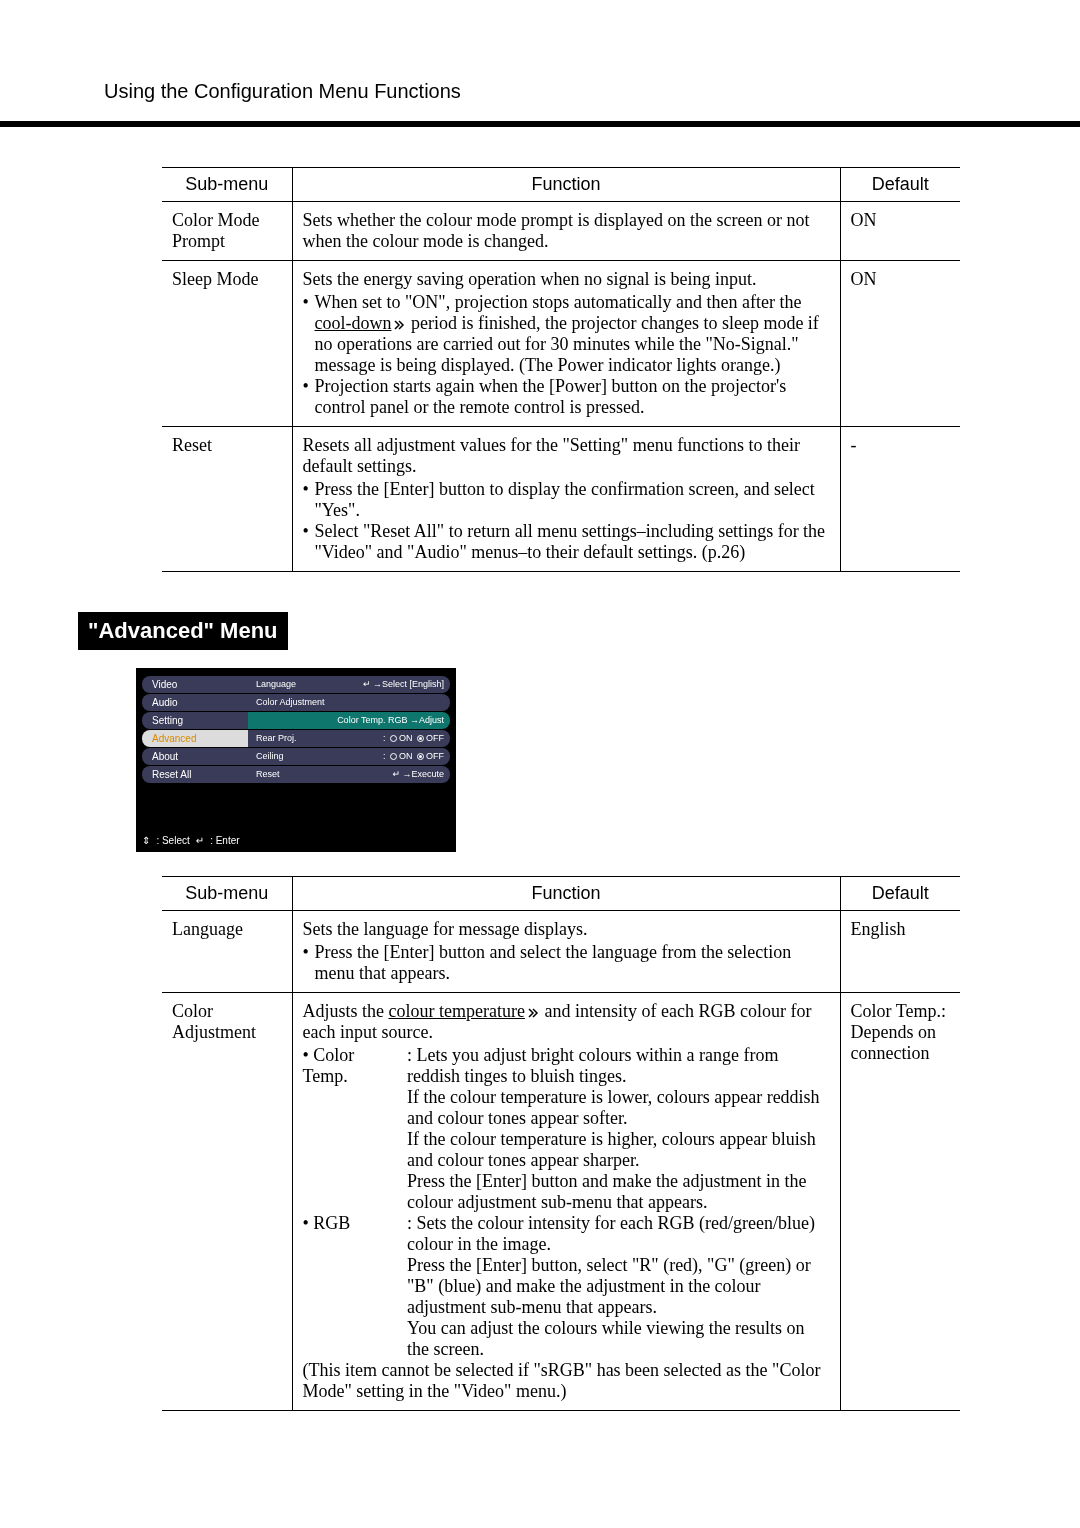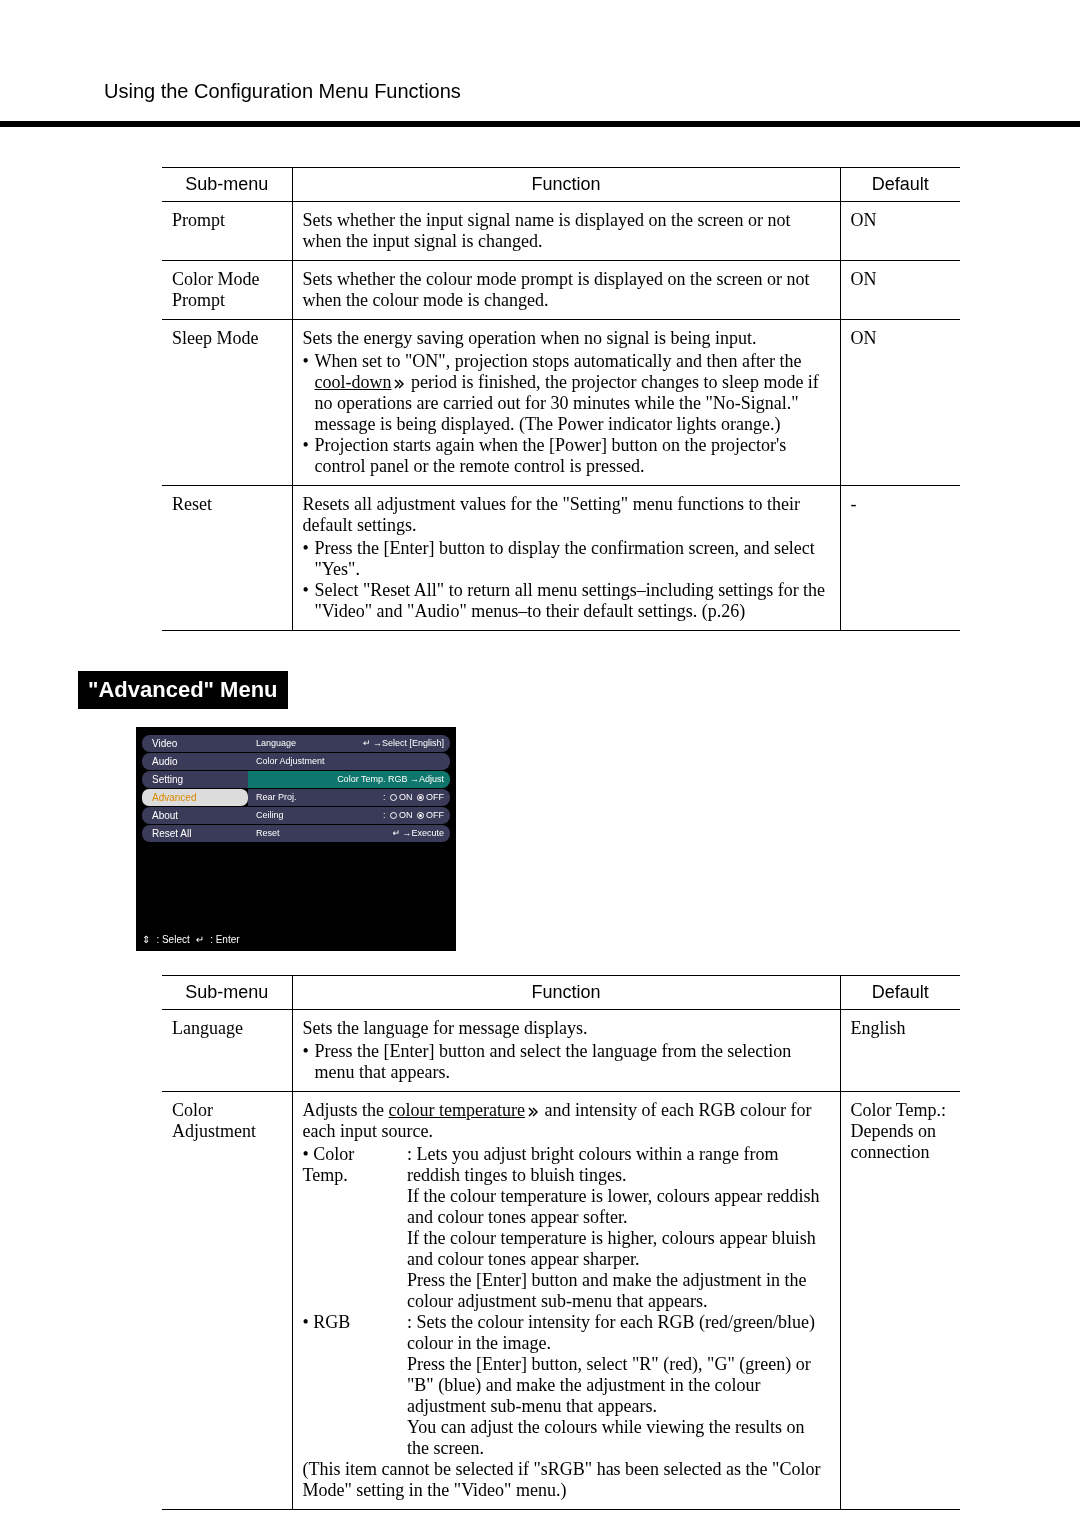--- a/index.html
+++ b/index.html
@@ -33,24 +33,24 @@
     .bitem .txt { flex: 1; }
 
     .underline { text-decoration: underline; }
     .glossary { display: inline-flex; align-items: baseline; }
     .glossary svg { margin-left: 3px; position: relative; top: 1px; }
 
     .section-heading-wrap { margin: 40px 0 18px 78px; }
     .section-heading { display: inline-block; background: #000; color: #fff; font-family: Arial, Helvetica, sans-serif; font-weight: bold; font-size: 22px; padding: 6px 10px; }
 
     
-    .menu-shot { width: 320px; height: 224px; background: #000; margin: 0 0 24px 136px; position: relative; font-family: Arial, Helvetica, sans-serif; }
+    .menu-shot { width: 320px; height: 184px; background: #000; margin: 0 0 24px 136px; position: relative; font-family: Arial, Helvetica, sans-serif; }
     .menu-shot .left-tabs { position: absolute; left: 6px; top: 8px; width: 106px; }
     .menu-shot .tab { height: 17px; line-height: 17px; font-size: 10px; color: #fff; padding-left: 10px; border-radius: 8px 0 0 8px; background: #3a3b59; margin-bottom: 1px; }
-    .menu-shot .tab.active { background: #dcdcdc; color: #d98a00; border-radius: 7px; }
+    .menu-shot .tab.active { background: #dcdcdc; color: #d98a00; }
     .menu-shot .right-pane { position: absolute; left: 112px; top: 8px; right: 6px; }
     .menu-shot .row { height: 17px; line-height: 17px; font-size: 9px; color: #fff; background: #3a3b59; margin-bottom: 1px; border-radius: 0 8px 8px 0; padding: 0 6px 0 8px; display: flex; justify-content: space-between; }
     .menu-shot .row.sub { background: #0f766e; }
     .menu-shot .row .r { color: #fff; }
     .menu-shot .row .enter-icon { display: inline-block; }
     .menu-shot .radio { display: inline-block; width: 7px; height: 7px; border-radius: 50%; border: 1px solid #fff; margin: 0 2px; position: relative; top: 1px; }
     .menu-shot .radio.on::after { content: ""; position: absolute; left: 1px; top: 1px; width: 3px; height: 3px; border-radius: 50%; background: #fff; }
     .menu-shot .footer { position: absolute; left: 6px; bottom: 6px; font-size: 10px; color: #fff; display: flex; align-items: center; gap: 6px; }
 
     .colitems .label { display: inline-block; width: 100px; vertical-align: top; }
@@ -67,25 +67,20 @@
   <div class="rule-thick"></div>
 
   <div class="content">
 
     <table class="data">
       <tbody>
           <tr class="headrow">
         <th class="col1">Sub-menu</th>
         <th class="col2">Function</th>
         <th class="col3">Default</th>
-      </tr>
-      <tr>
-        <td class="col1">Prompt</td>
-        <td class="col2">Sets whether the input signal name is displayed on the screen or not when the input signal is changed.</td>
-        <td class="col3">ON</td>
       </tr>
       <tr>
         <td class="col1">Color Mode Prompt</td>
         <td class="col2">Sets whether the colour mode prompt is displayed on the screen or not when the colour mode is changed.</td>
         <td class="col3">ON</td>
       </tr>
       <tr>
         <td class="col1">Sleep Mode</td>
         <td class="col2">
           <div>Sets the energy saving operation when no signal is being input.</div>

